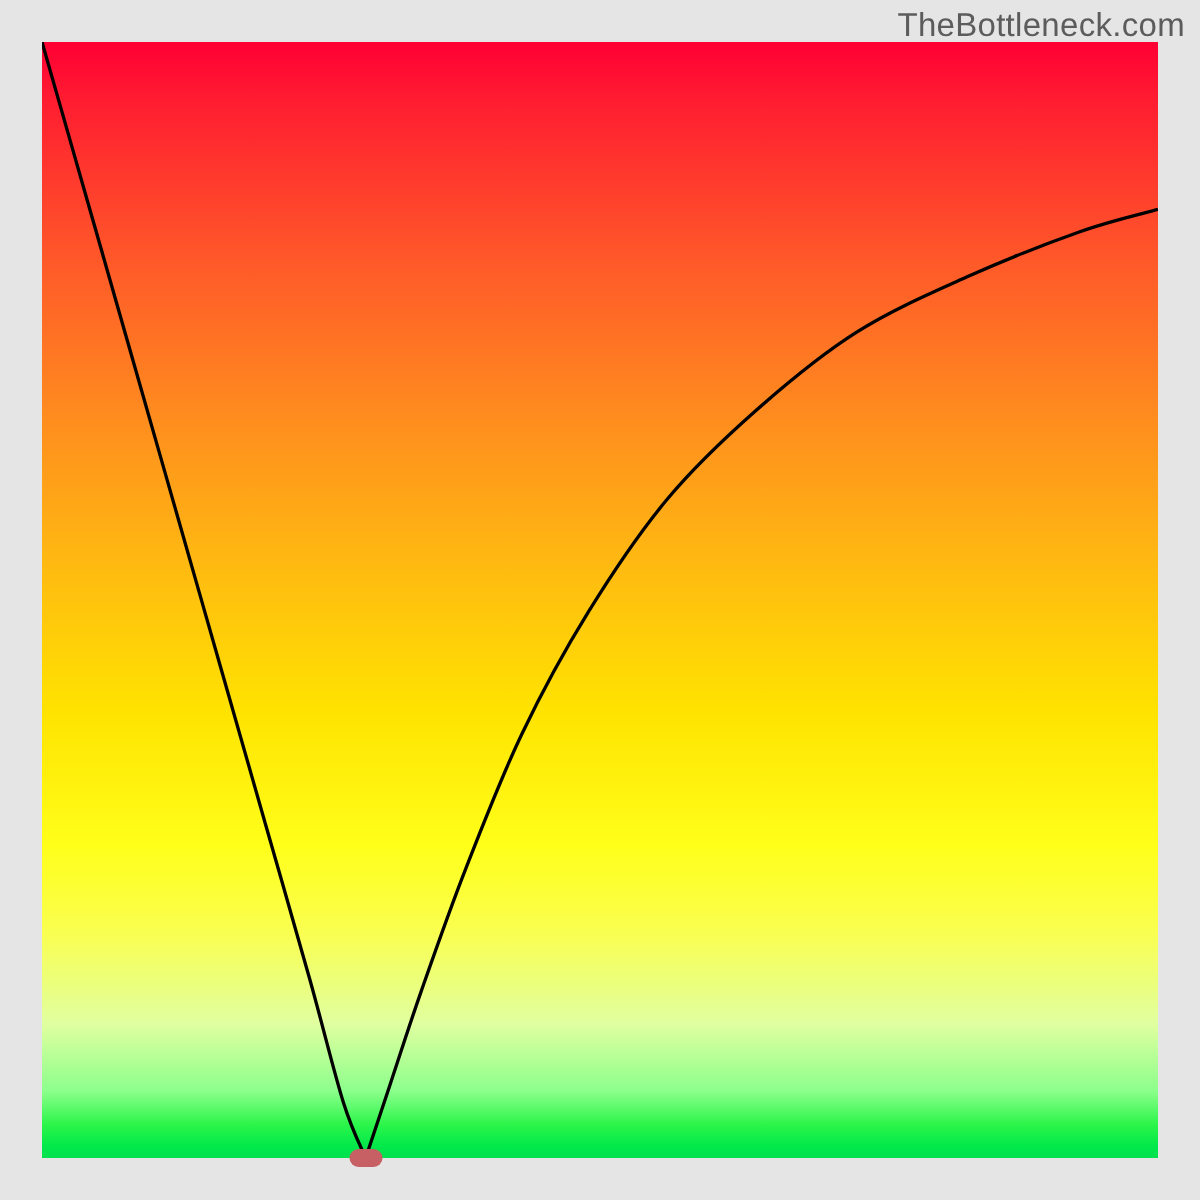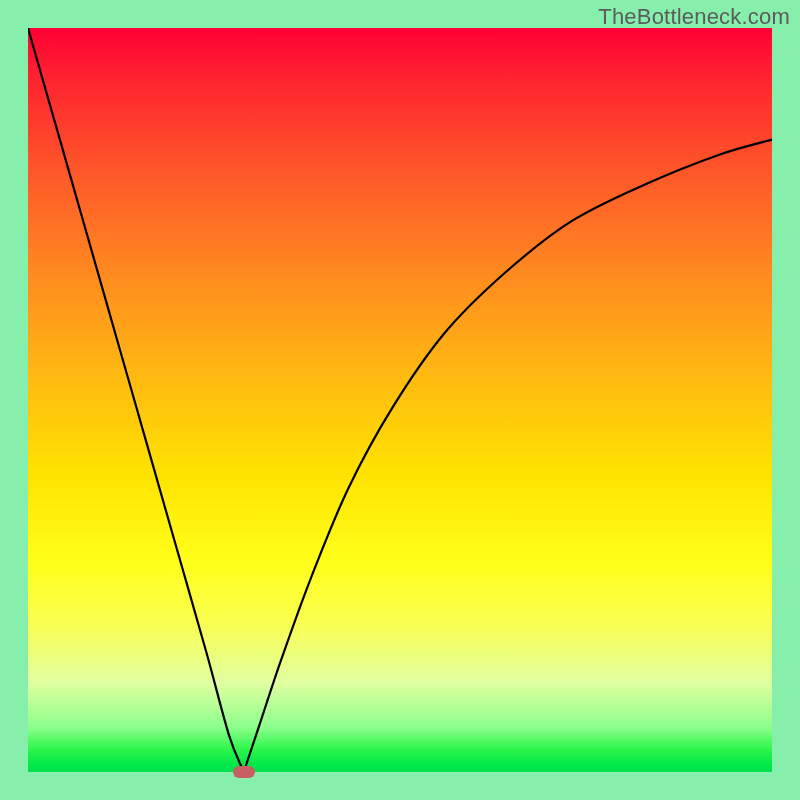--- a/index.html
+++ b/index.html
@@ -10,21 +10,21 @@
     overflow: hidden;
     background: #000;
     font-family: Arial, Helvetica, sans-serif;
   }
   .frame {
     position: absolute;
     top: 0;
     left: 0;
     width: 800px;
     height: 800px;
-    background: #86efac;
+    background: #e5e5e5;
   }
   .plot-area {
     position: absolute;
     top: 28px;
     left: 28px;
     width: 744px;
     height: 744px;
     background: linear-gradient(to bottom,
       #ff0034 0%,
       #ff2030 6%,

